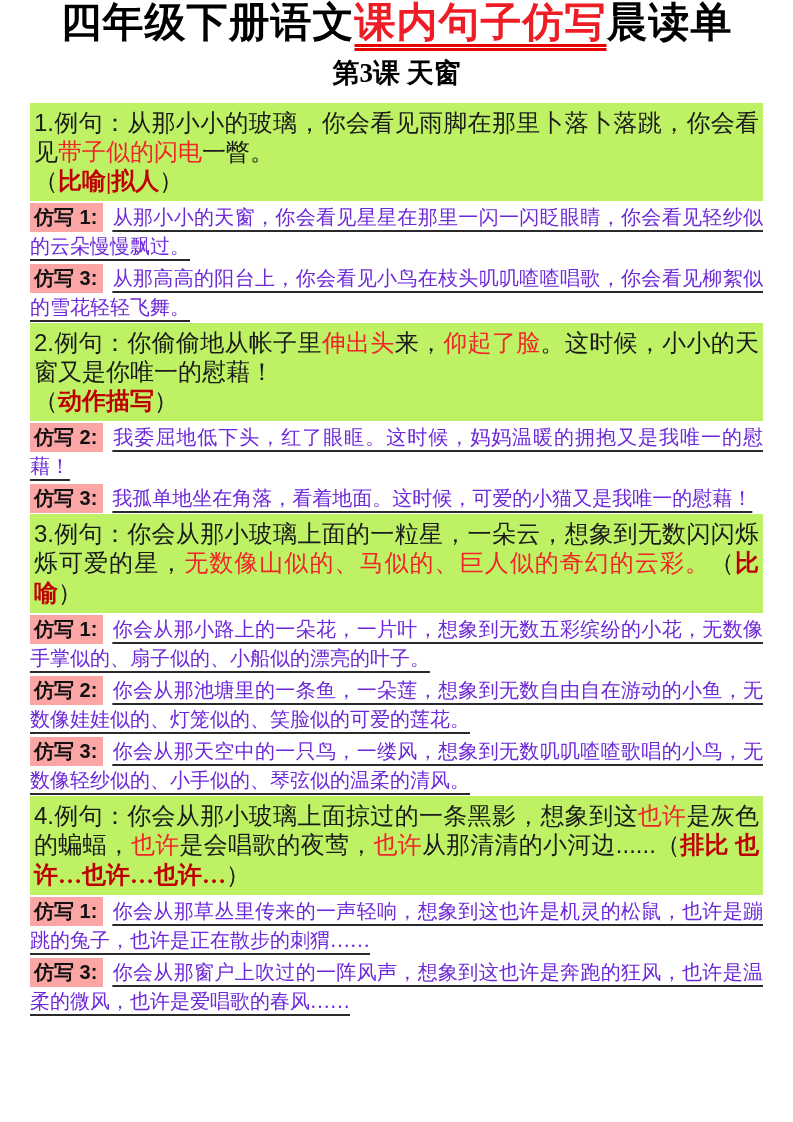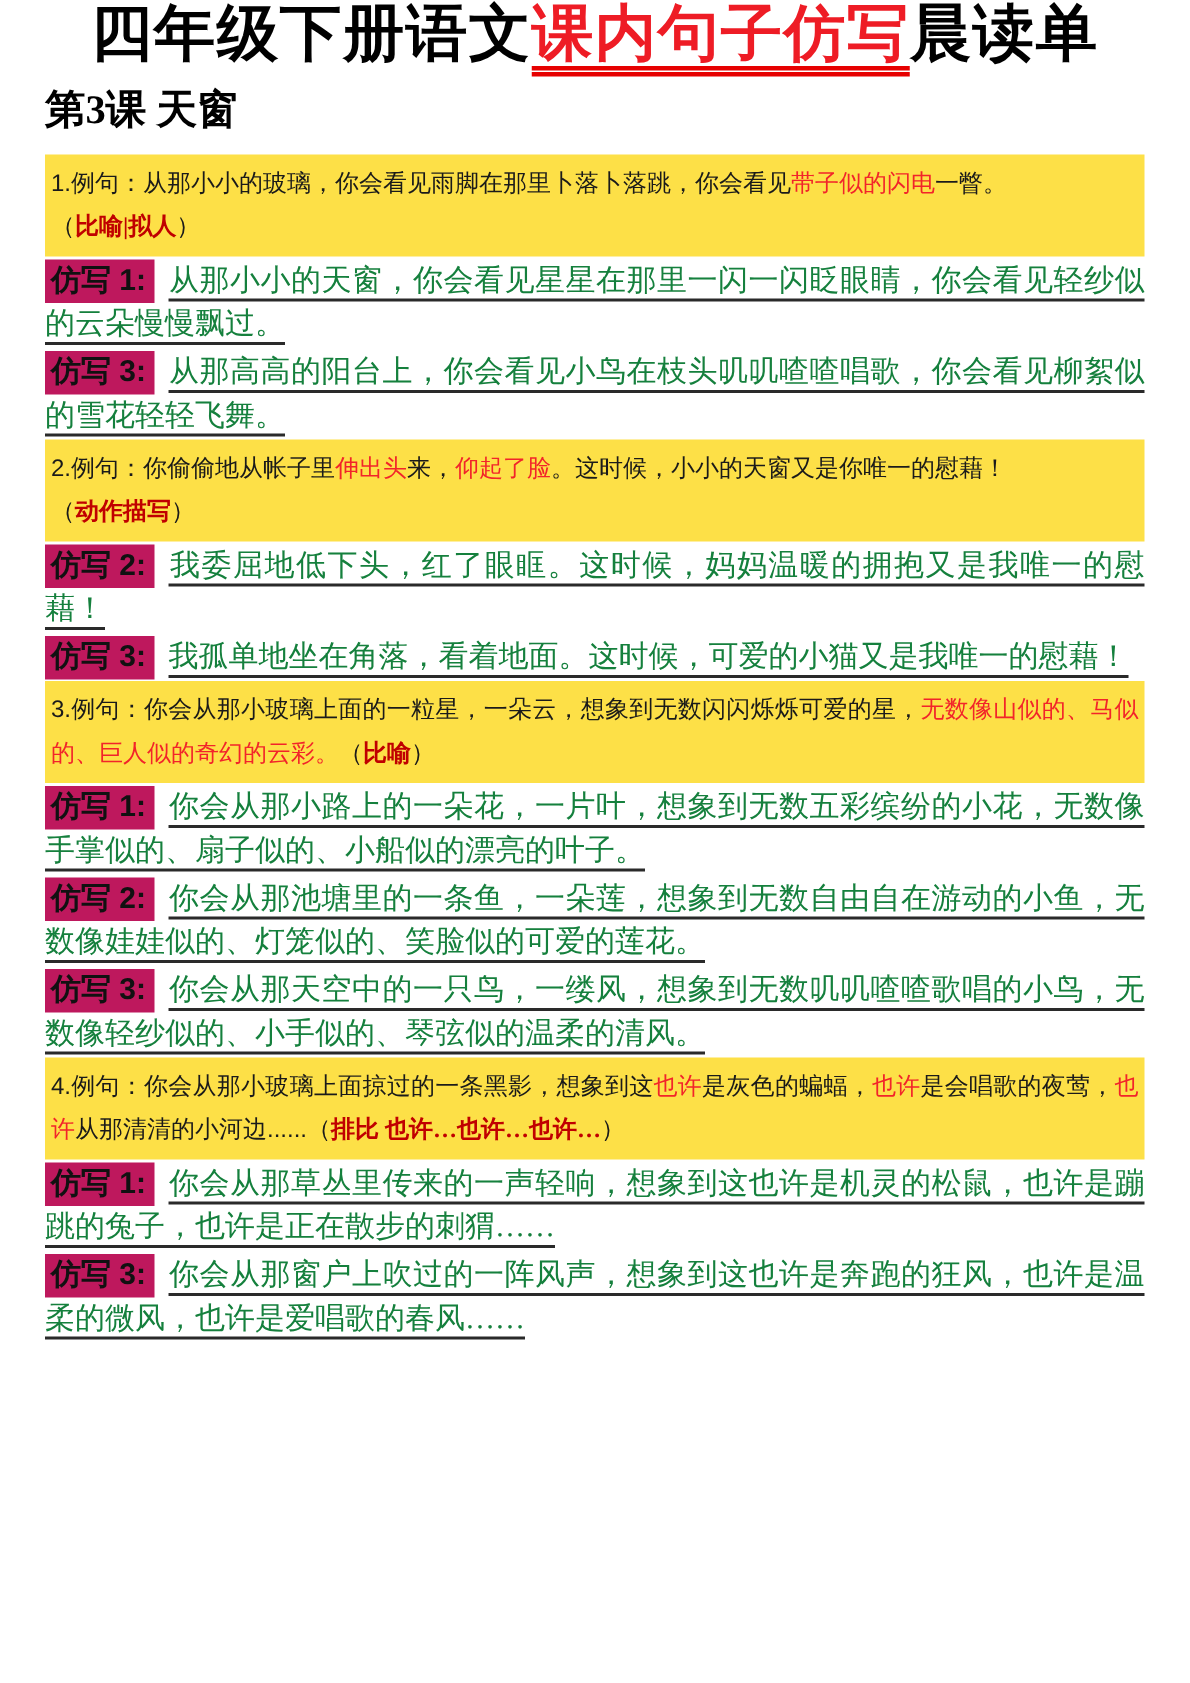--- a/index.html
+++ b/index.html
@@ -25,33 +25,34 @@
   }
   .doc-title .hl {
     color: #ee1c25;
     text-decoration: underline;
     text-decoration-style: double;
     text-decoration-color: #e60000;
     text-decoration-thickness: 3px;
     text-underline-offset: 8px;
   }
   .subtitle {
+    text-align: center;
     font-size: 27px;
     font-weight: 700;
     font-family: "Liberation Serif", serif;
     margin: 10px 0 12px 0;
     color: #000000;
   }
 
   
   .example {
-    background: #fde047;
+    background: #bef264;
     margin: 0;
     padding: 5px 4px;
-    font-size: 16px;
+    font-size: 24px;
     line-height: 29px;
     text-align: justify;
     color: #1a1a1a;
     font-weight: 500;
   }
   .run-k  { color: #1a1a1a; }
   .run-r  { color: #f2242a; }
   .run-dr {
     color: #c00000;
     font-weight: 700;
@@ -61,29 +62,29 @@
   
   .fx-row {
     margin: 0;
     padding: 2px 0 1px 0;
     font-size: 20px;
     line-height: 29px;
     text-align: justify;
   }
   .fx-label {
     display: inline-block;
-    background: #be185d;
+    background: #fca5a5;
     color: #111111;
     font-weight: 700;
     padding: 1px 6px 2px 4px;
     margin-right: 9px;
     line-height: 26px;
   }
   .fx-text {
-    color: #15803d;
+    color: #6d28d9;
     font-family: "Liberation Serif", serif;
     text-decoration: underline;
     text-decoration-color: #2a2a2a;
     text-decoration-thickness: 1.5px;
     text-underline-offset: 6px;
   }
 </style>
 </head>
 <body>
 

